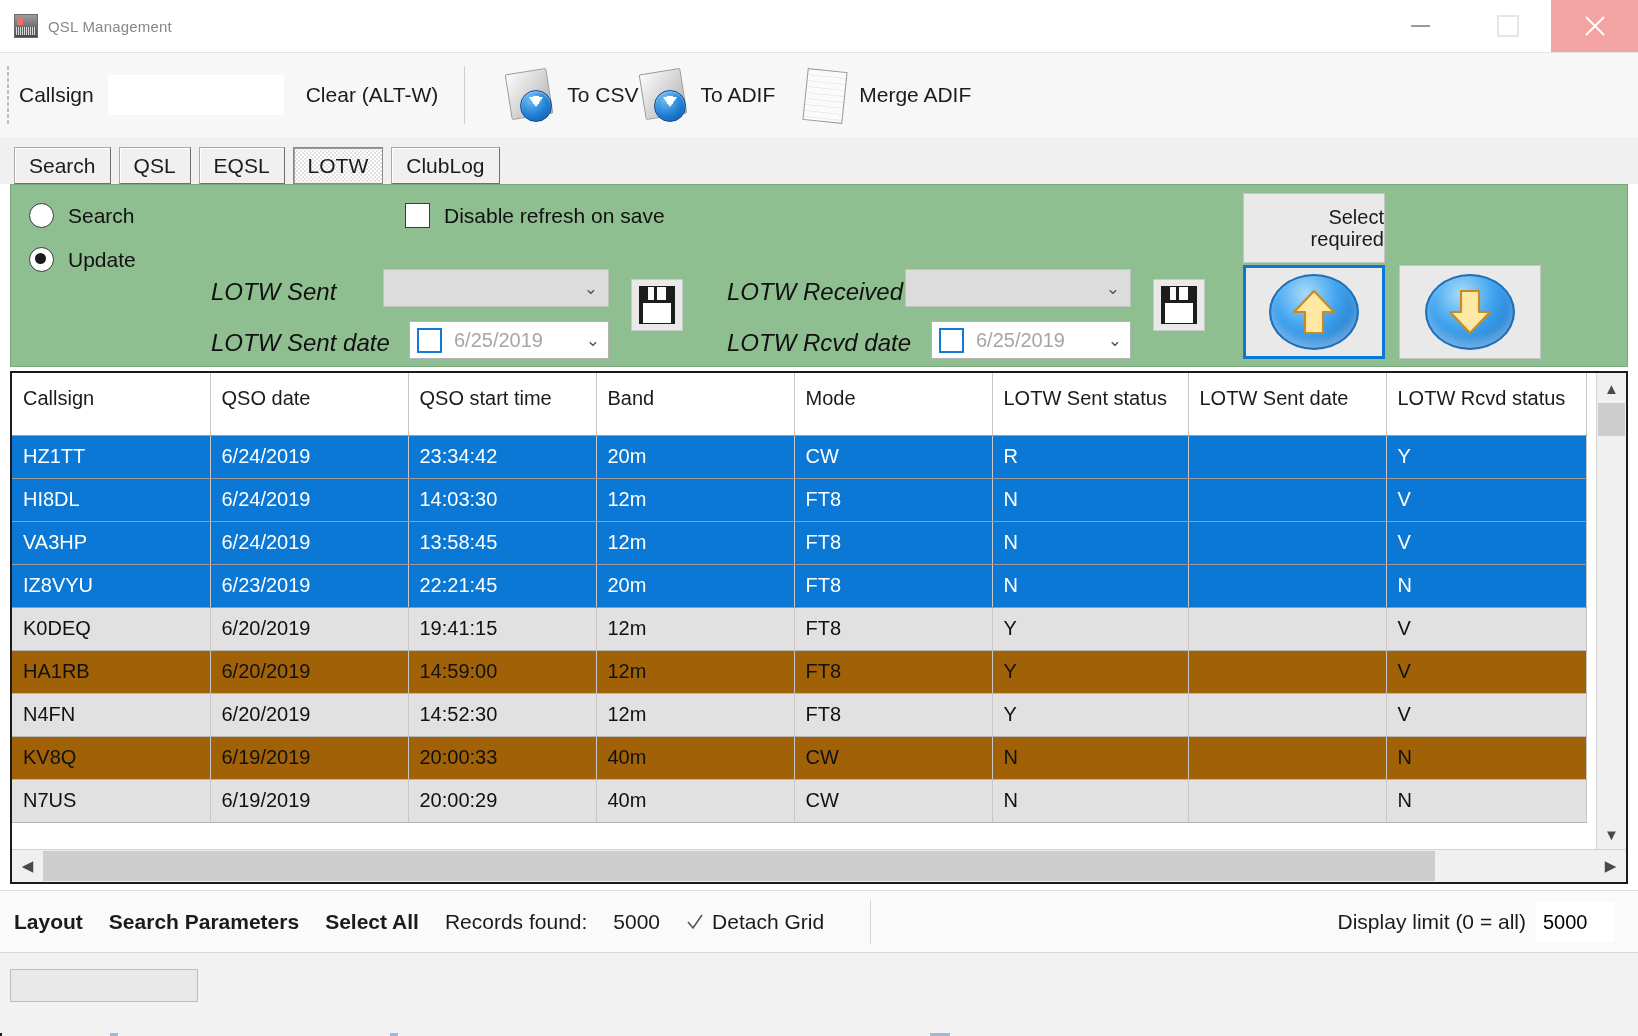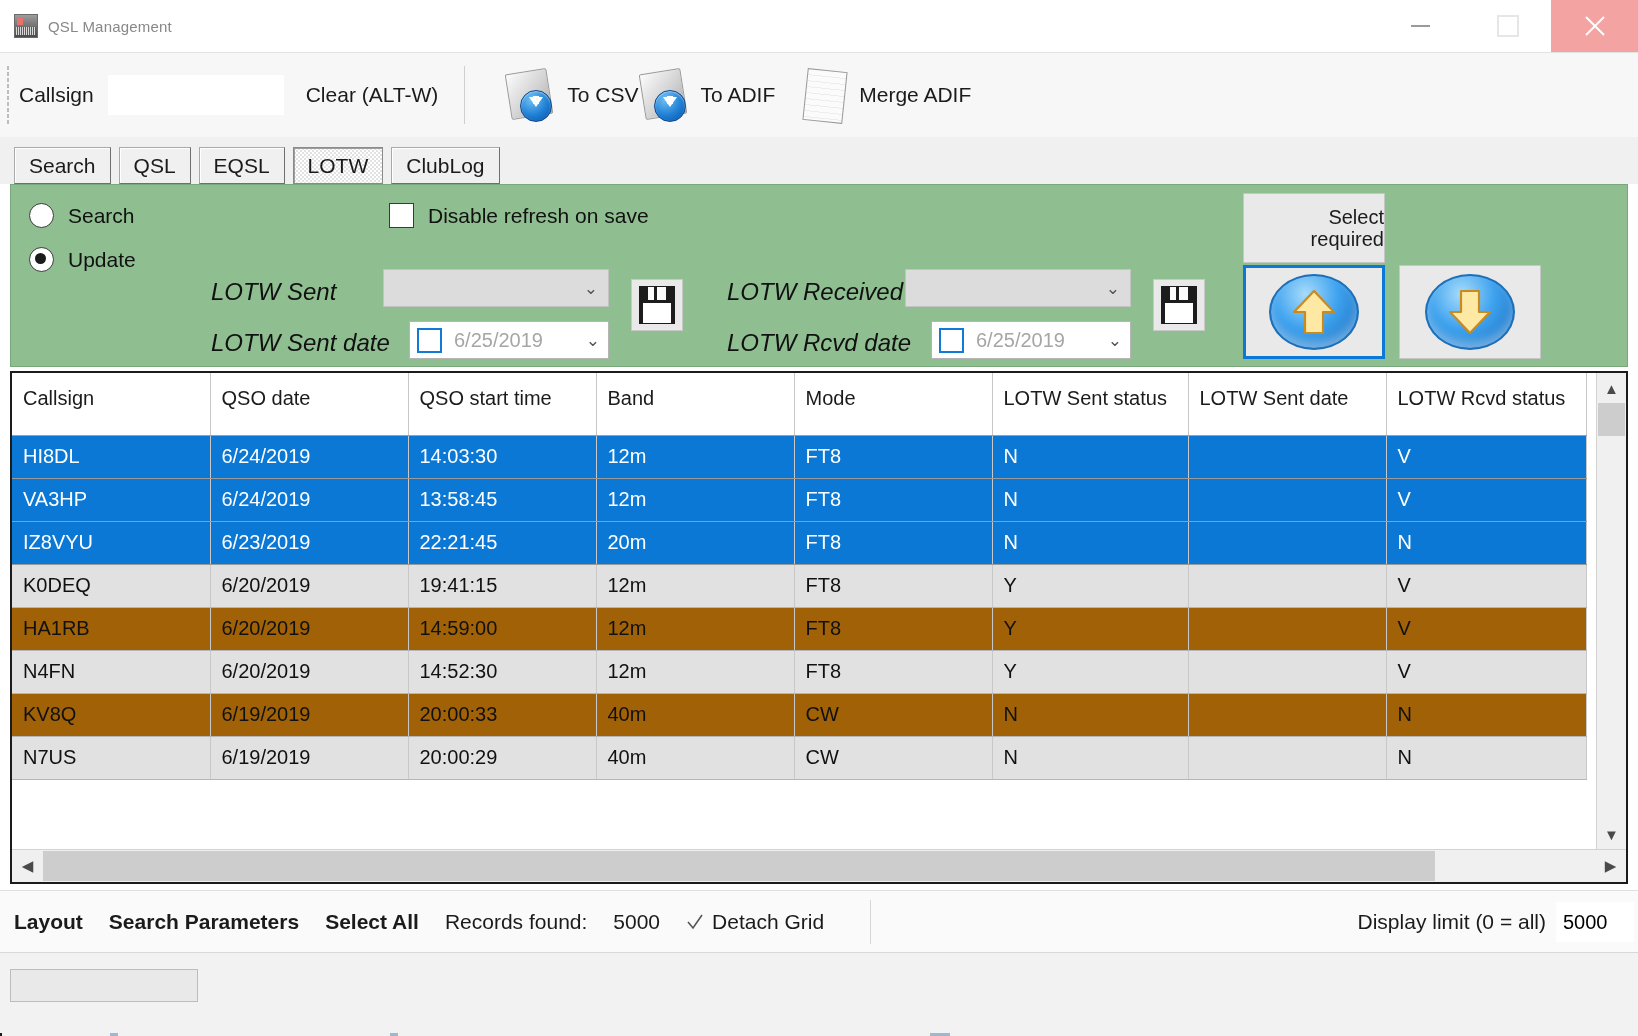--- a/index.html
+++ b/index.html
@@ -359,21 +359,21 @@
     background: #fafafa;
     border-top: 1px solid #e0e0e0;
     display: flex; align-items: center;
   }
   .sb-left { display:flex; align-items:center; gap:26px; padding-left: 14px; }
   .sb-link { font-size: 21px; font-weight: bold; color:#1b1b1b; }
   .sb-text { font-size: 21px; color:#1b1b1b; }
   .sb-num { font-size: 21px; color:#1b1b1b; }
   .sb-detach { display:flex; align-items:center; gap:8px; }
   .sb-divider { width:1px; height: 44px; background:#d6d6d6; margin-left: 20px; }
-  .sb-right { margin-left:auto; display:flex; align-items:center; gap:10px; padding-right: 4px;}
+  .sb-right { margin-left:auto; display:flex; align-items:center; gap:10px; padding-right: 24px;}
   .limit-input {
     width: 78px; height: 40px; background:#ffffff; border:1px solid #ffffff;
     font-size: 20px; font-family:"Liberation Sans",sans-serif;
     padding: 0 6px; box-sizing:border-box; outline:none;
   }
 
   
   .bottomstrip {
     position:absolute; left:0; right:0; top: 952px; height: 84px;
     background: #f2f2f2;
@@ -474,21 +474,21 @@
   <div class="radio-row" style="left:18px; top:18px;">
     <span class="radio"></span>
     <span class="radio-label">Search</span>
   </div>
 
   <div class="radio-row" style="left:18px; top:62px;">
     <span class="radio checked"></span>
     <span class="radio-label">Update</span>
   </div>
 
-  <div class="chk-row" style="left:378px; top:18px;align-items:flex-end;">
+  <div class="chk-row" style="left:394px; top:18px;align-items:flex-end;">
     <span class="chkbox"></span>
     <span class="chk-label">Disable refresh on save</span>
   </div>
 
   <div class="field-label" style="left:200px; top:93px;">LOTW Sent</div>
   <div class="combo" style="left:372px; top:84px; width:226px;">
     <span style="flex:1"></span>
     <span class="chev">⌄</span>
   </div>
 
@@ -571,20 +571,30 @@
             <th>QSO start time</th>
             <th>Band</th>
             <th>Mode</th>
             <th>LOTW Sent status</th>
             <th>LOTW Sent date</th>
             <th>LOTW Rcvd status</th>
           </tr>
         </thead>
         <tbody>
             <tr class="sel">
+              <td>HZ1TT</td>
+              <td>6/24/2019</td>
+              <td>23:34:42</td>
+              <td>20m</td>
+              <td>CW</td>
+              <td>R</td>
+              <td></td>
+              <td>Y</td>
+            </tr>
+            <tr class="sel">
               <td>HI8DL</td>
               <td>6/24/2019</td>
               <td>14:03:30</td>
               <td>12m</td>
               <td>FT8</td>
               <td>N</td>
               <td></td>
               <td>V</td>
             </tr>
             <tr class="sel">

